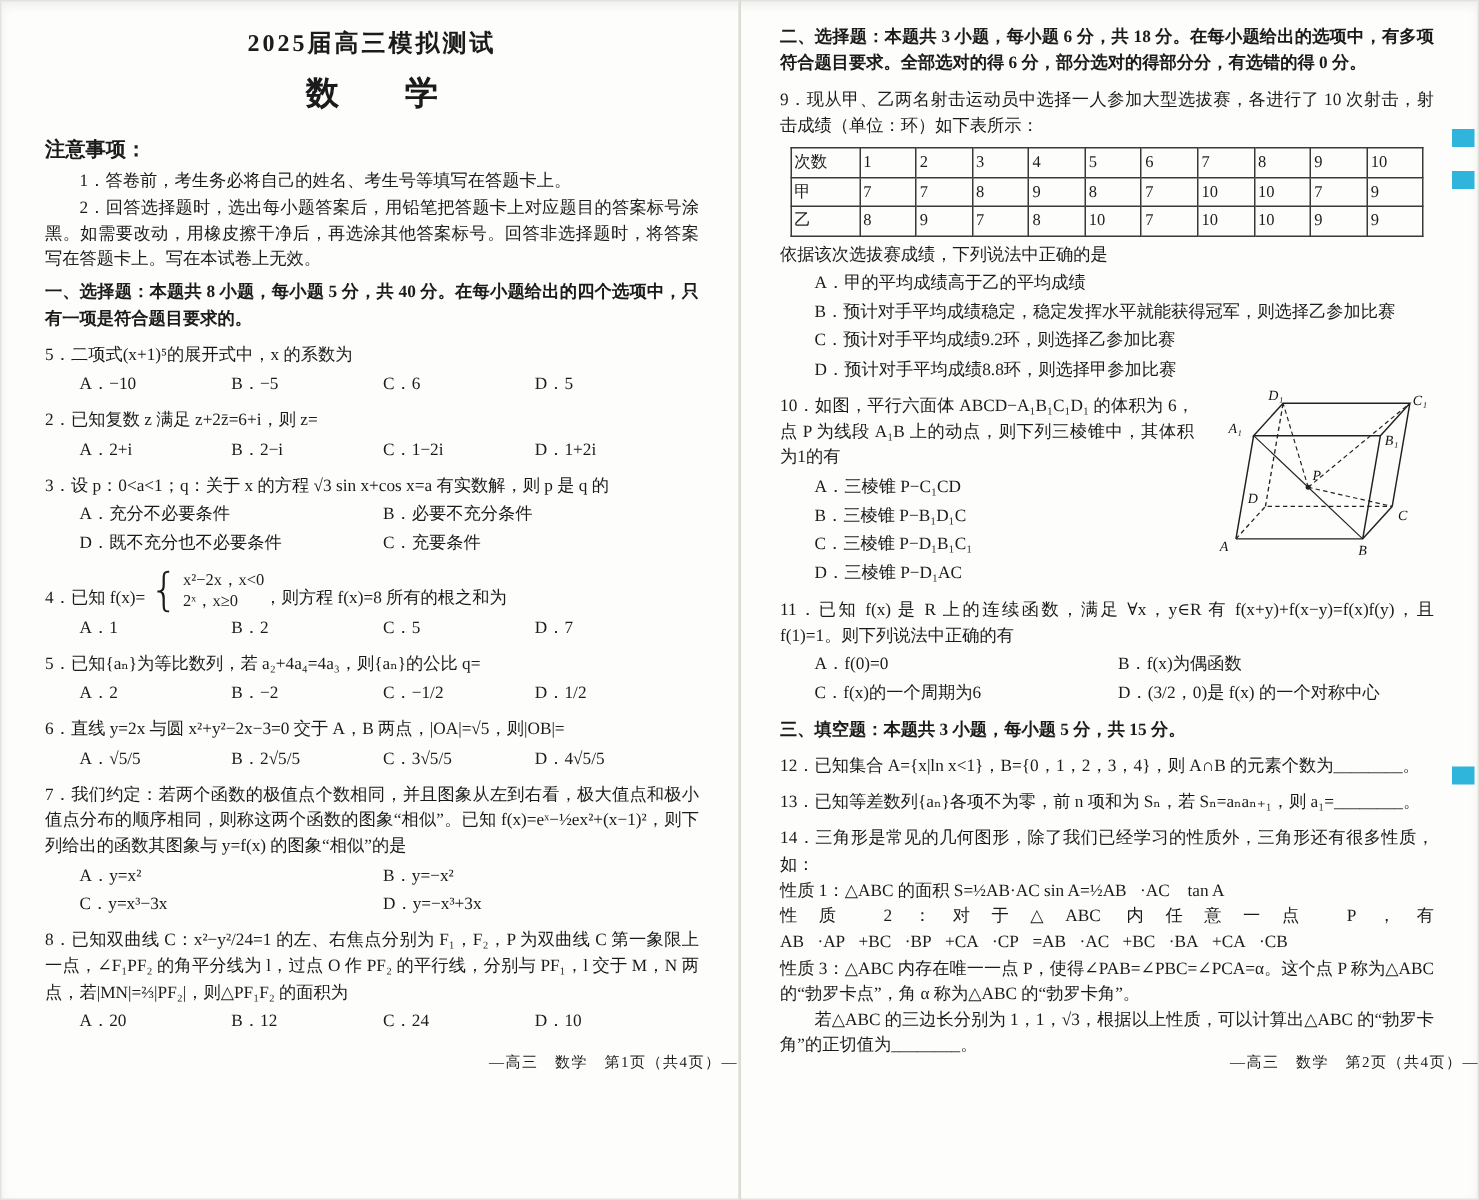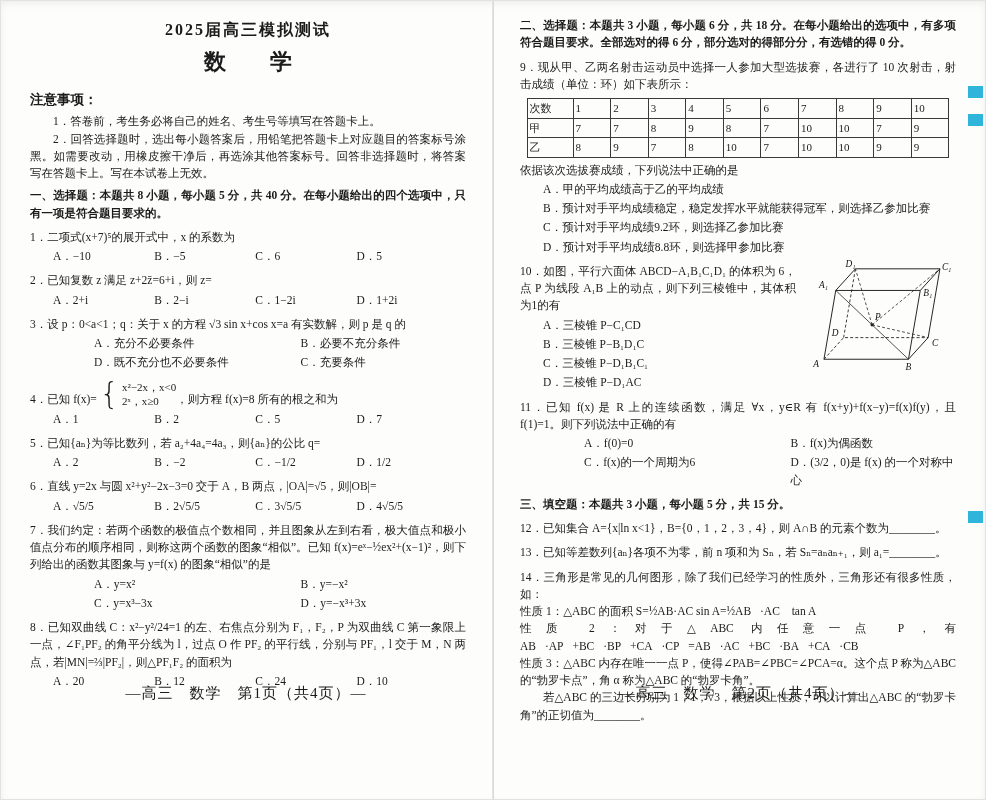--- a/index.html
+++ b/index.html
@@ -20,40 +20,40 @@
   .subject { text-align:center; font-size:22px; font-weight:bold; margin:3px 0 12px; }
   .notice-head { font-size:13.5px; font-weight:bold; margin-bottom:3px; }
   p.ind { text-indent:2em; }
   .just { text-align:justify; }
   .bold { font-weight:bold; }
   .sec { margin:5px 0 7px; text-align:justify; }
   .q { margin-bottom:7px; }
   .q > p { text-align:justify; }
   .opts { display:flex; padding-left:2em; margin-top:2px; }
   .opts .o4 { width:24.5%; }
-  .opts .o2 { width:49%;margin-left:41px; }
+  .opts .o2 { width:49%; }
   .optline { padding-left:2em; margin-top:2px; }
 
   .pw { display:flex; align-items:flex-end; }
   .brace { font-size:30px; font-weight:300; line-height:1; margin:0 3px;
            font-family:"DejaVu Sans",sans-serif; }
   .pieces { display:flex; flex-direction:column; line-height:1.3; font-size:11px; }
 
   .score-table { border-collapse:collapse; margin:5px auto 4px; width:97%;
     text-align:left; table-layout:fixed; }
   .score-table td { border:1px solid #3a3a3a; padding:1px 2px; font-size:11px; }
   .score-table td:first-child { width:46px; }
 
   .fig { float:right; width:154px; height:114px; margin:-4px 0 2px 6px; }
   .figtext text { font-size:9.5px; font-style:italic; fill:#111;
     font-family:"Liberation Serif","DejaVu Serif",serif; }
   .clear { clear:both; }
 
-  .footer { position:absolute; bottom:20px; left:0; width:100%;
-    text-align:center; font-size:15px; letter-spacing:1px; }
+  .footer { position:absolute; bottom:8px; left:0; width:100%;
+    text-align:right; font-size:10px; letter-spacing:1px; }
 
   .marker { position:absolute; width:15px; height:12px; right:3px; background:#2fb4dc; }
   .m1 { top:86px; } .m2 { top:114px; } .m3 { top:511px; }
 </style>
 </head>
 <body>
 
 <div class="sheet"></div>
 <div class="divider"></div>
 
@@ -61,21 +61,21 @@
   <div class="title">2025届高三模拟测试</div>
   <div class="subject">数　　学</div>
 
   <div class="notice-head">注意事项：</div>
   <p class="ind just">1．答卷前，考生务必将自己的姓名、考生号等填写在答题卡上。</p>
   <p class="ind just">2．回答选择题时，选出每小题答案后，用铅笔把答题卡上对应题目的答案标号涂黑。如需要改动，用橡皮擦干净后，再选涂其他答案标号。回答非选择题时，将答案写在答题卡上。写在本试卷上无效。</p>
 
   <p class="bold sec">一、选择题：本题共 8 小题，每小题 5 分，共 40 分。在每小题给出的四个选项中，只有一项是符合题目要求的。</p>
 
   <div class="q">
-    <p>1．二项式(x+7)⁵的展开式中，x 的系数为</p>
+    <p>5．二项式(x+1)⁵的展开式中，x 的系数为</p>
     <div class="opts">
       <span class="o4">A．−10</span>
       <span class="o4">B．−5</span>
       <span class="o4">C．6</span>
       <span class="o4">D．5</span>
     </div>
   </div>
 
   <div class="q">
     <p>2．已知复数 z 满足 z+2z̄=6+i，则 z=</p>

